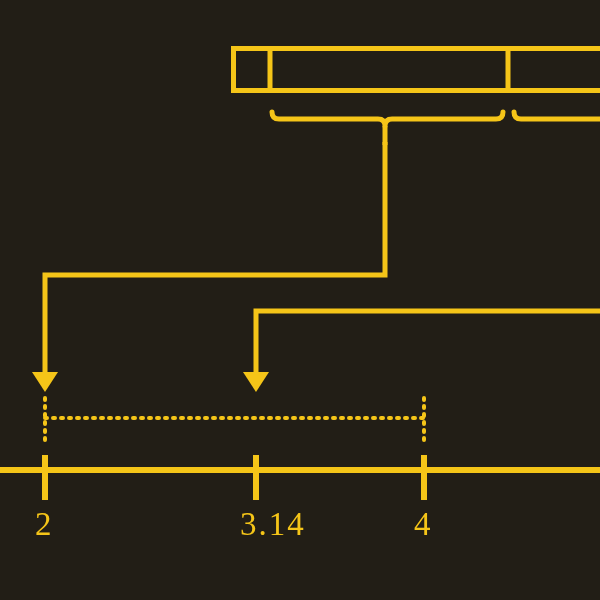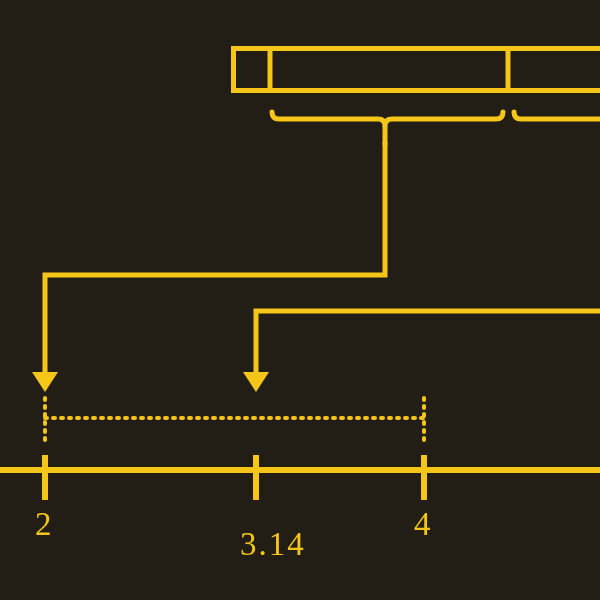--- a/index.html
+++ b/index.html
@@ -67,17 +67,17 @@
     <g id="g-axis">
         <line x1="0" y1="470" x2="600" y2="470" stroke="#F5C518" stroke-width="6"></line>
         <line x1="45" y1="455" x2="45" y2="500" stroke="#F5C518" stroke-width="6"></line>
         <line x1="256" y1="455" x2="256" y2="500" stroke="#F5C518" stroke-width="6"></line>
         <line x1="424" y1="455" x2="424" y2="500" stroke="#F5C518" stroke-width="6"></line>
       </g>
   </svg>
 
   <div id="labels">
       <div class="tick-label" style="left: 35px; top: 508px;">2</div>
-      <div class="tick-label" style="left: 240px; top: 528px; text-align: right;">3.14</div>
+      <div class="tick-label" style="left: 240px; top: 508px; text-align: right;">3.14</div>
       <div class="tick-label" style="left: 414px; top: 508px;">4</div>
     </div>
 
 </div>
 
 </body></html>

